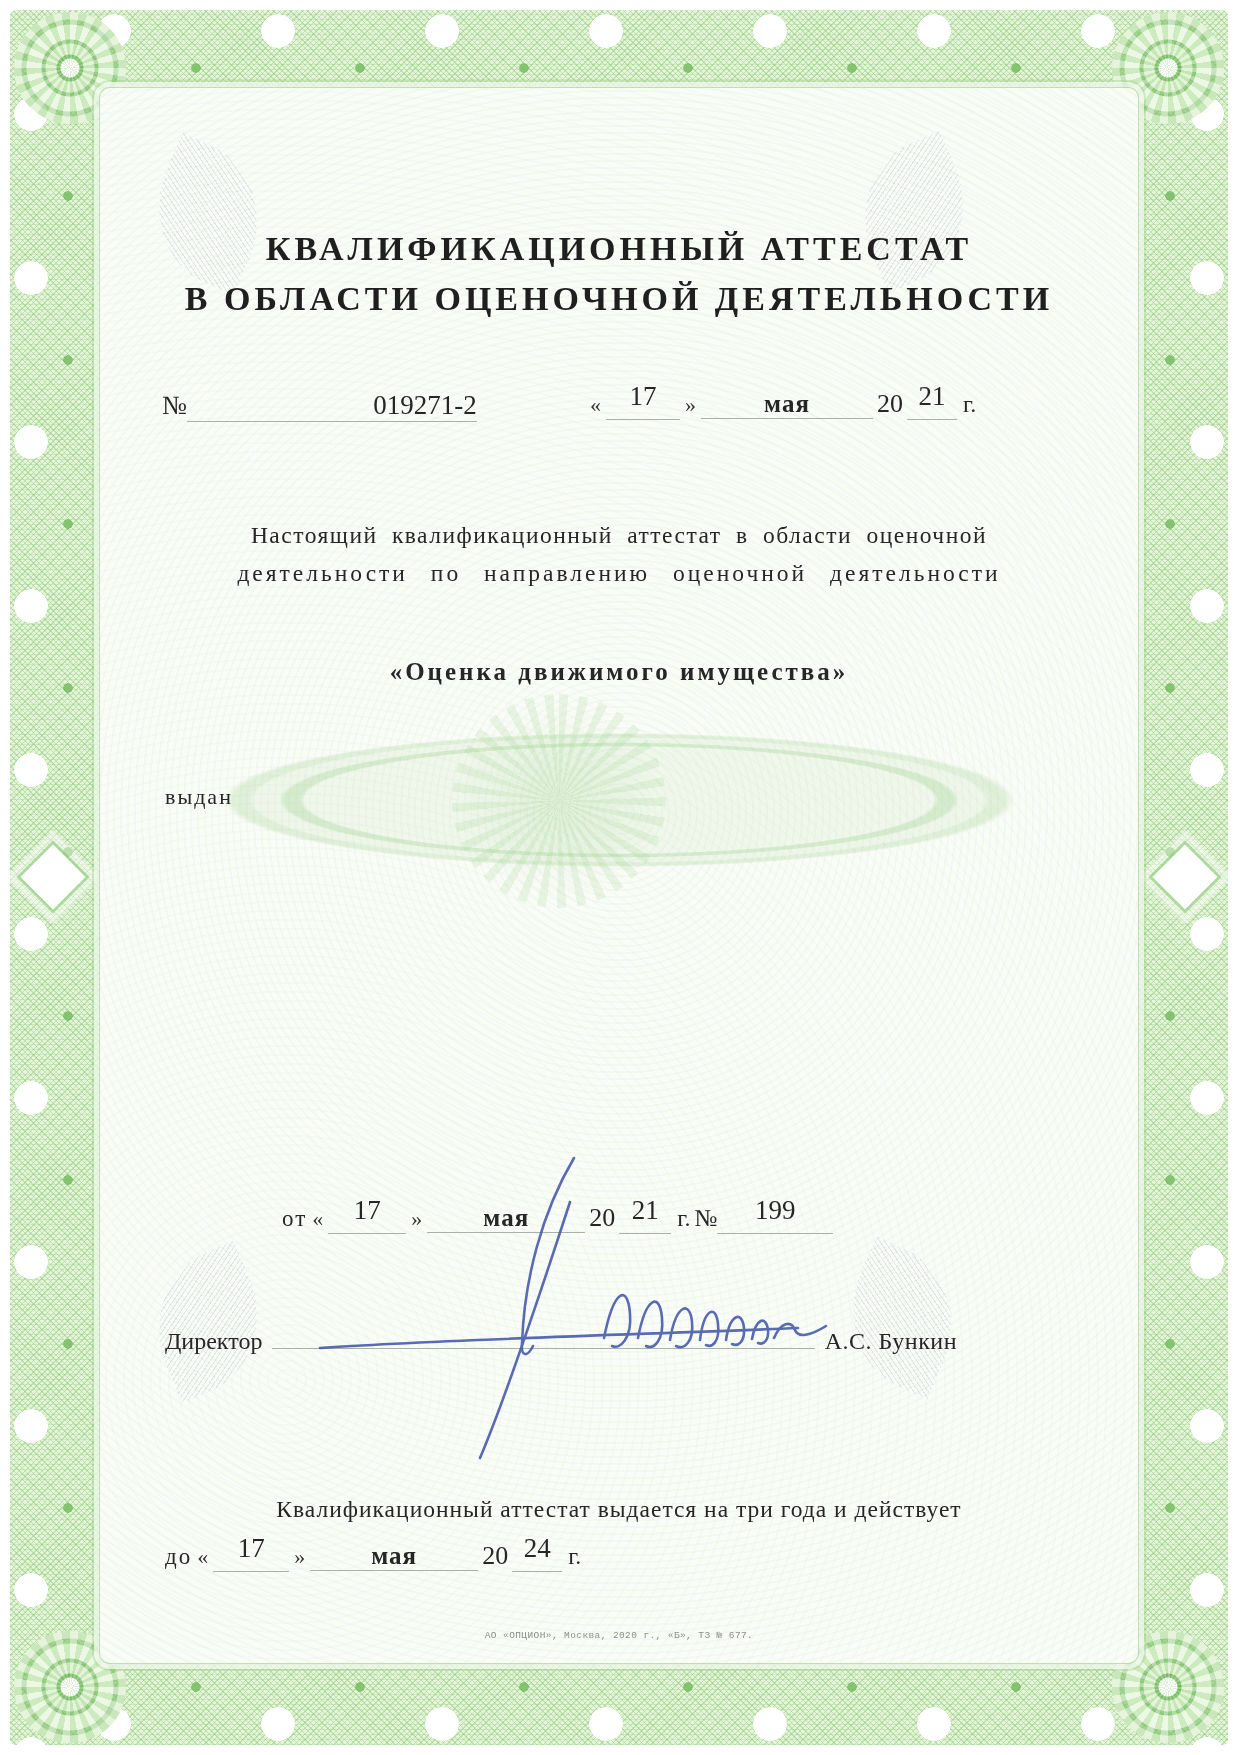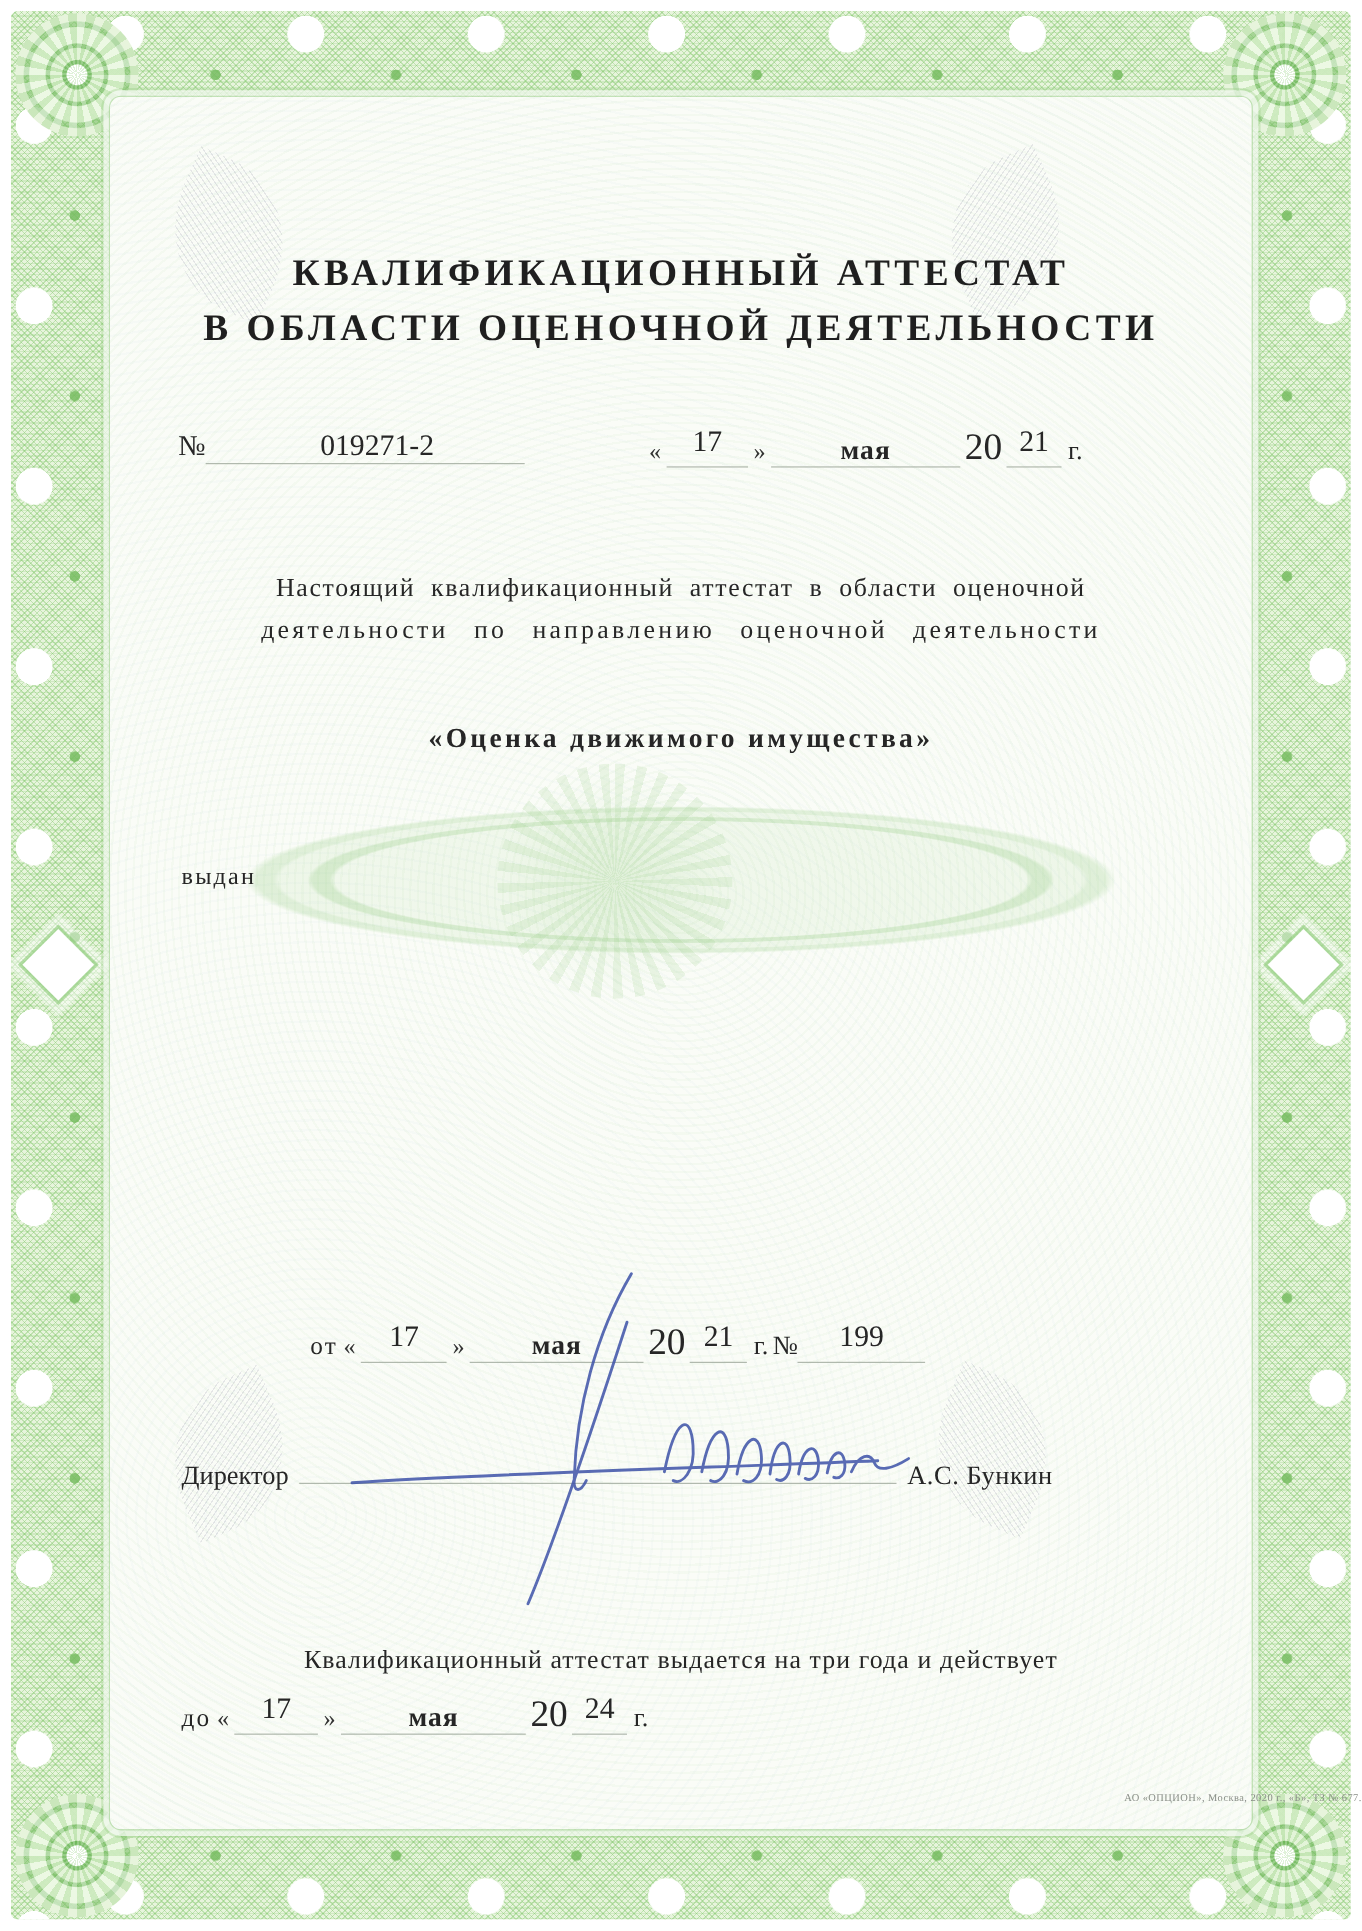--- a/index.html
+++ b/index.html
@@ -84,38 +84,38 @@
   
   .abs{position:absolute;}
   .center{left:0;width:1238px;text-align:center;}
   .title{
     top:224px;font-size:34px;font-weight:bold;letter-spacing:4px;line-height:50px;color:#1f1f1f;
   }
   .row{position:absolute;display:flex;align-items:baseline;}
   .lbl{font-size:23px;letter-spacing:2px;}
   .lbl-big{font-size:24px;}
   .q{font-size:22px;padding:0 5px;color:#333;}
-  .static-num{font-size:34px;padding:0 4px;}
+  .static-num{font-size:26px;padding:0 4px;}
   .fill{border-bottom:1px solid #a9b2a6;text-align:center;font-size:27px;}
   .fill .raise{position:relative;top:-7px;display:inline-block;}
   .fill.month-cell{font-size:25px;font-weight:bold;letter-spacing:1px;}
   .intro{top:516px;font-size:23.5px;letter-spacing:1.5px;word-spacing:7px;line-height:38px;}
   .intro .l2{letter-spacing:3px;word-spacing:14px;}
   .qualification{top:658px;font-size:25px;font-weight:bold;letter-spacing:3px;}
   .issued-name{
     position:absolute;left:240px;top:772px;width:756px;text-align:center;
     font-size:30px;border-bottom:1px dotted #b4bcb2;padding-bottom:8px;
     font-family:"DejaVu Serif","Liberation Serif",serif;letter-spacing:.5px;
   }
   .basis{top:1020px;font-size:23.5px;letter-spacing:1px;line-height:41px;}
   .director-row{left:165px;top:1318px;width:792px;}
   .sig-line{flex:1 1 auto;border-bottom:1px solid #a9b2a6;margin:0 10px;height:30px;}
   .director-name{font-size:24px;letter-spacing:.5px;white-space:nowrap;}
   .validity{top:1496px;font-size:23.5px;letter-spacing:1px;}
-  .imprint{top:1630px;font-size:9.5px;color:#8a8f88;font-family:Liberation Serif, serif;letter-spacing:.4px;text-align:right;}
+  .imprint{top:1630px;font-size:9.5px;color:#8a8f88;font-family:Liberation Mono, monospace;letter-spacing:.4px;}
   .signature-svg{position:absolute;left:312px;top:1142px;z-index:4;}
   .z{z-index:3;}
 </style>
 </head>
 <body>
 
 <div class="page">
 
   <div class="frame"></div>
   <div class="rosette tl"></div>
@@ -133,21 +133,21 @@
   <div class="hatch-leaf bl"></div>
   <div class="hatch-leaf br"></div>
 
   <div class="abs center title z">
     <div>КВАЛИФИКАЦИОННЫЙ АТТЕСТАТ</div>
     <div>В ОБЛАСТИ ОЦЕНОЧНОЙ ДЕЯТЕЛЬНОСТИ</div>
   </div>
 
   <div class="row z" style="left:162px;top:390px;">
     <span class="lbl-big" style="font-size:26px;">№</span>
-    <span class="fill" style="width:268px;text-align:center;padding-left:22px;">019271-2</span>
+    <span class="fill" style="width:268px;text-align:right;padding-left:22px;">019271-2</span>
   </div>
   <div class="row z" style="left:585px;top:388px;">
     <span class="q">«</span>
     <span class="fill" style="width:74px;"><span class="raise">17</span></span>
     <span class="q">»</span>
     <span class="fill month-cell" style="width:172px;">мая</span>
     <span class="static-num">20</span>
     <span class="fill" style="width:50px;"><span class="raise">21</span></span>
     <span class="lbl-big" style="padding-left:6px;">г.</span>
   </div>

